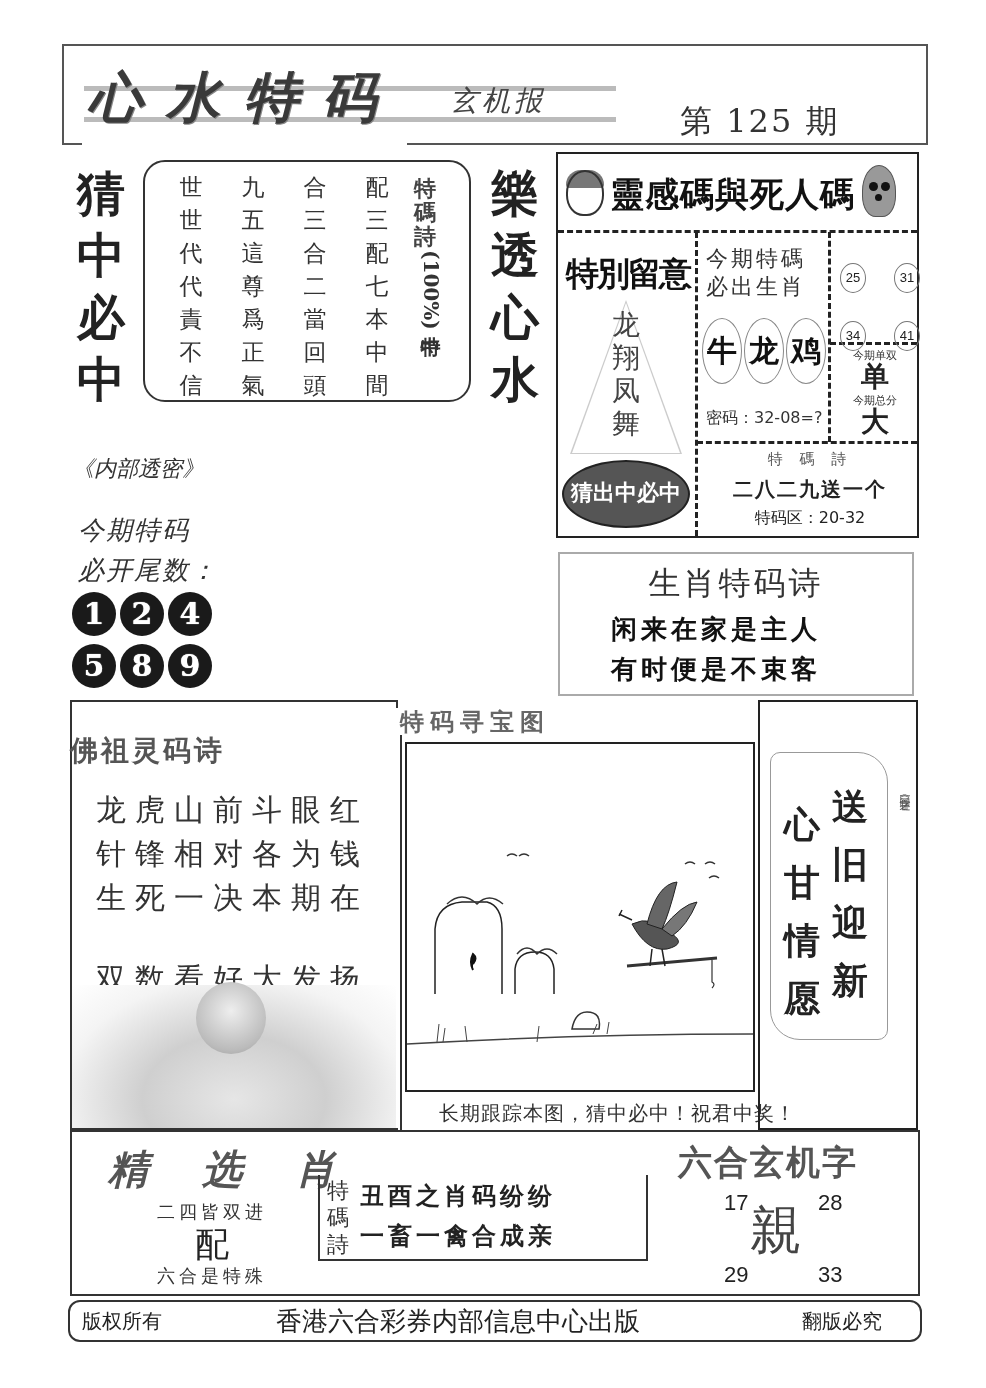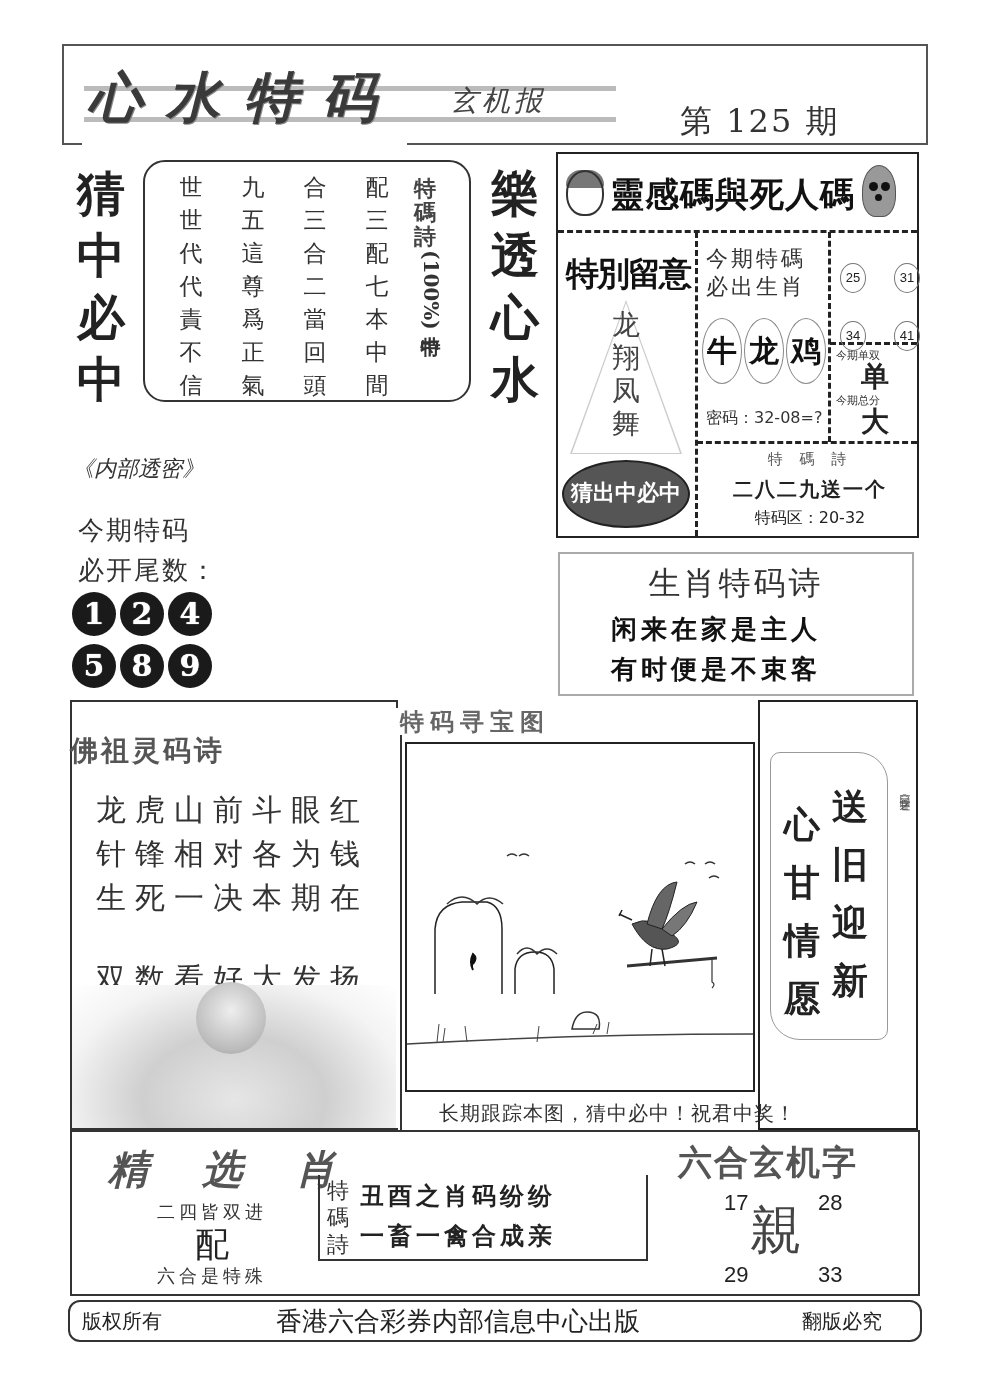--- a/index.html
+++ b/index.html
@@ -37,29 +37,29 @@
   .special-title { left: 566px; top: 252px; font-family: "DejaVu Sans", sans-serif; font-size: 33px; font-weight: bold; color: #111; letter-spacing: -2px; text-shadow: 0 -2px 0 #fff; }
   .triangle { left: 570px; top: 300px; width: 0; height: 0; border-left: 56px solid transparent; border-right: 56px solid transparent; border-bottom: 154px solid #ccc; }
   .triangle-inner { left: 572px; top: 303px; width: 0; height: 0; border-left: 54px solid transparent; border-right: 54px solid transparent; border-bottom: 150px solid #fff; }
   .tri-text { left: 606px; top: 308px; width: 40px; font-size: 28px; line-height: 33px; text-align: center; color: #444; }
   .oval-black { left: 562px; top: 460px; width: 128px; height: 68px; background: #555; border-radius: 50%; border: 2px solid #222; }
   .oval-text { left: 562px; top: 478px; width: 128px; text-align: center; color: #fff; font-family: "DejaVu Sans", sans-serif; font-weight: bold; font-size: 22px; }
   .mid-text { left: 706px; top: 245px; font-family: "DejaVu Sans", sans-serif; font-size: 22px; line-height: 28px; color: #333; letter-spacing: 3px; text-align: right; }
   .zodiac-oval { width: 40px; height: 66px; border: 1px solid #888; border-radius: 50%; text-align: center; line-height: 64px; font-size: 30px; font-weight: bold; color: #111; }
   .secret { left: 706px; top: 408px; font-size: 16px; color: #333; font-family: "DejaVu Sans", sans-serif; }
   .num-circle { width: 26px; height: 30px; border: 1px solid #777; border-radius: 50%; text-align: center; line-height: 28px; font-family: "Liberation Sans", sans-serif; font-size: 13px; color: #222; }
-  .sm-label { font-size: 11px; color: #333; font-family: Liberation Sans, sans-serif; width: 78px; }
+  .sm-label { font-size: 11px; color: #333; font-family: Liberation Sans, sans-serif; text-align: center; width: 78px; }
   .sm-big { font-size: 28px; font-weight: bold; color: #222; text-align: center; width: 78px; }
   .poem2-title { left: 700px; top: 450px; width: 220px; text-align: center; font-size: 15px; letter-spacing: 6px; color: #555; font-family: "DejaVu Sans", sans-serif; }
   .poem2-line { left: 700px; top: 476px; width: 220px; text-align: center; font-size: 20px; letter-spacing: 2px; color: #222; font-family: "DejaVu Sans", sans-serif; font-weight: bold; }
   .poem2-range { left: 700px; top: 508px; width: 220px; text-align: center; font-size: 16px; color: #222; font-family: "DejaVu Sans", sans-serif; }
 
   
   .inner-title { left: 72px; top: 454px; font-size: 22px; color: #333; font-style: italic; }
-  .inner-text { left: 78px; top: 510px; font-size: 26px; line-height: 40px; color: #333; letter-spacing: 2px; }
+  .inner-text { left: 78px; top: 510px; font-size: 26px; line-height: 40px; color: #333; letter-spacing: 2px; font-style: italic; }
   .digit-ball { width: 44px; height: 44px; border-radius: 50%; background: #1a1a1a; color: #fff; font-size: 30px; font-weight: bold; text-align: center; line-height: 44px; font-family: "DejaVu Serif", serif; text-shadow: 0 0 1px #fff; }
 
   
   .zod-box { left: 558px; top: 552px; width: 356px; height: 144px; border: 2px solid #aaa; }
   .zod-title { left: 558px; top: 562px; width: 356px; text-align: center; font-family: "DejaVu Sans", sans-serif; font-size: 32px; color: #333; letter-spacing: 3px; }
   .zod-line { left: 558px; width: 316px; text-align: center; font-family: "DejaVu Sans", sans-serif; font-weight: bold; font-size: 26px; color: #111; letter-spacing: 4px; }
 
   
   .buddha-box { left: 70px; top: 700px; width: 328px; height: 430px; border: 2px solid #333; border-right: none; }
   .buddha-right { left: 396px; top: 700px; width: 2px; height: 8px; background: #333; }

